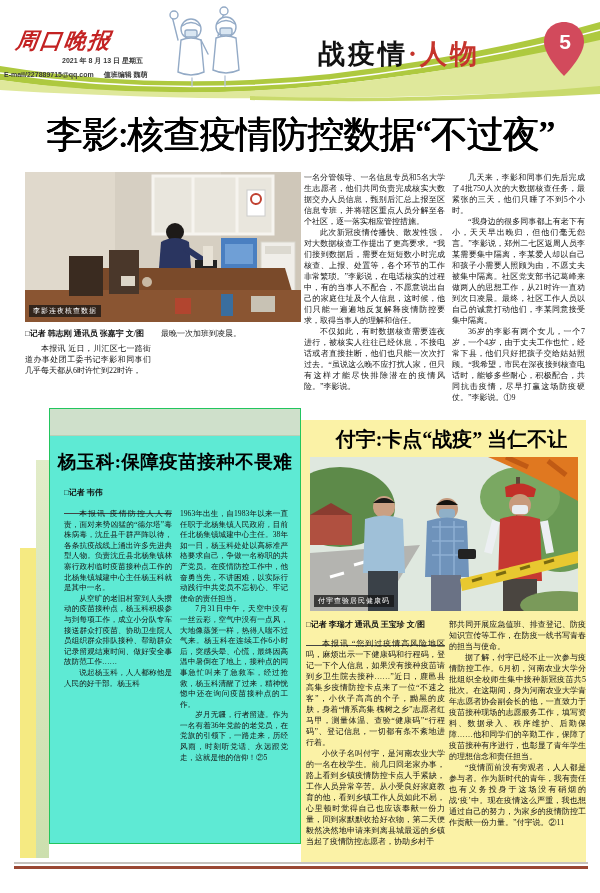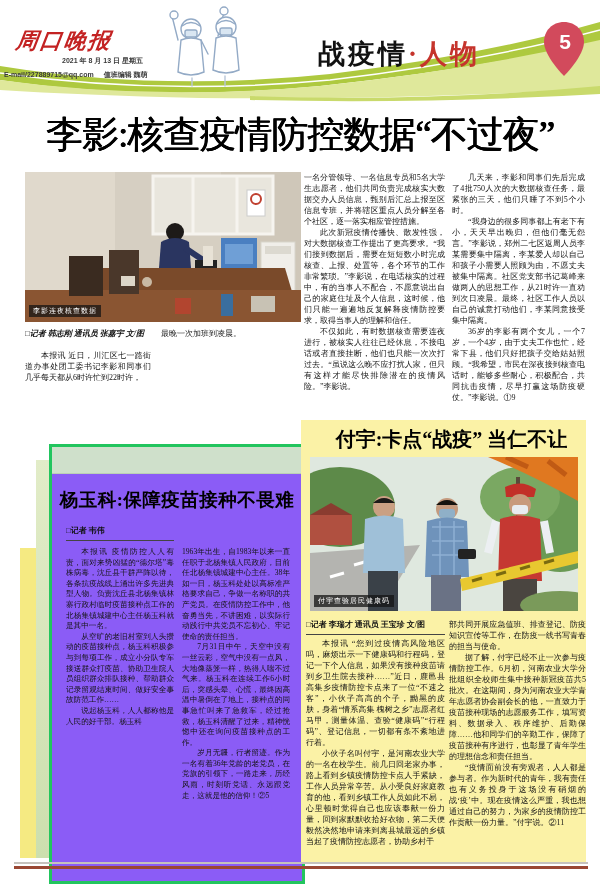--- a/index.html
+++ b/index.html
@@ -19,43 +19,43 @@
   #pin{left:541px;top:20px;width:46px;height:58px;}
   #pin-number{left:553px;top:30px;width:24px;text-align:center;font-size:21px;font-weight:bold;color:#fff;
               font-family:"Liberation Sans",sans-serif;}
 
   
   #headline{left:0;top:110px;width:600px;text-align:center;font-size:37px;font-weight:400;
             letter-spacing:-1px;color:#000;text-shadow:0.6px 0 #000, -0.3px 0 #000;}
 
   
   .byline{font-size:8px;font-weight:bold;color:#111;line-height:12px;}
-  .byline.rule{border-bottom:1px solid #444;padding-bottom:3px;}
+  .byline.rule{border-bottom:1px solid #444;padding-bottom:14px;}
   .col{font-size:8px;line-height:11px;text-align:justify;color:#141414;}
   .col p{margin:0;text-indent:2em;}
   .col.cont p:first-child{text-indent:0;}
   .col.small{font-size:7.6px;line-height:10.6px;}
 
   .photo-caption{position:absolute;background:rgba(20,20,20,0.75);color:#fff;font-size:7px;
                  padding:1px 4px;letter-spacing:1px;font-family:"Liberation Sans",sans-serif;}
 
   
   #a1-photo{left:25px;top:172px;width:276px;height:150px;}
   #a1-caption{left:29px;top:305px;}
   #a1-col1{left:25px;top:328px;width:126px;height:88px;}
-  #a1-col1 .byline{margin-bottom:10px;font-style:italic;}
+  #a1-col1 .byline{margin-bottom:3px;}
   #a1-col2{left:161px;top:328px;width:136px;height:88px;}
   #a1-col3{left:304px;top:172px;width:141px;height:246px;}
   #a1-col4{left:452px;top:172px;width:133px;height:246px;}
 
   
   #strip-green{left:36px;top:460px;width:13px;height:398px;
                background:linear-gradient(#e2ecc8,#ccdfae);}
   #strip-yellow{left:20px;top:548px;width:16px;height:310px;background:#f5ea82;}
-  #a2-box{left:49px;top:444px;width:250px;height:434px;background:#8b5cf6;border:3px solid #22c55e;}
+  #a2-box{left:49px;top:408px;width:250px;height:434px;background:#5eead4;border:1px solid #22c55e;}
   #a2-band{position:absolute;left:0;top:0;width:100%;height:26px;background:#cfe0cb;border-bottom:1px solid #bccfb6;}
   #a2-title{position:absolute;left:0;top:40px;width:100%;text-align:center;font-size:18.5px;
             font-weight:900;color:#000;letter-spacing:0.5px;}
   #a2-byline{position:absolute;left:14px;top:78px;width:108px;}
   #a2-col1{position:absolute;left:14px;top:100px;width:108px;height:320px;}
   #a2-col2{position:absolute;left:130px;top:100px;width:108px;height:320px;}
 
   
   #a3-bg{left:301px;top:420px;width:285px;height:442px;background:#fbf2a6;}
   #a3-title{left:309px;top:426px;width:285px;text-align:center;font-size:20px;font-weight:900;color:#000;}

